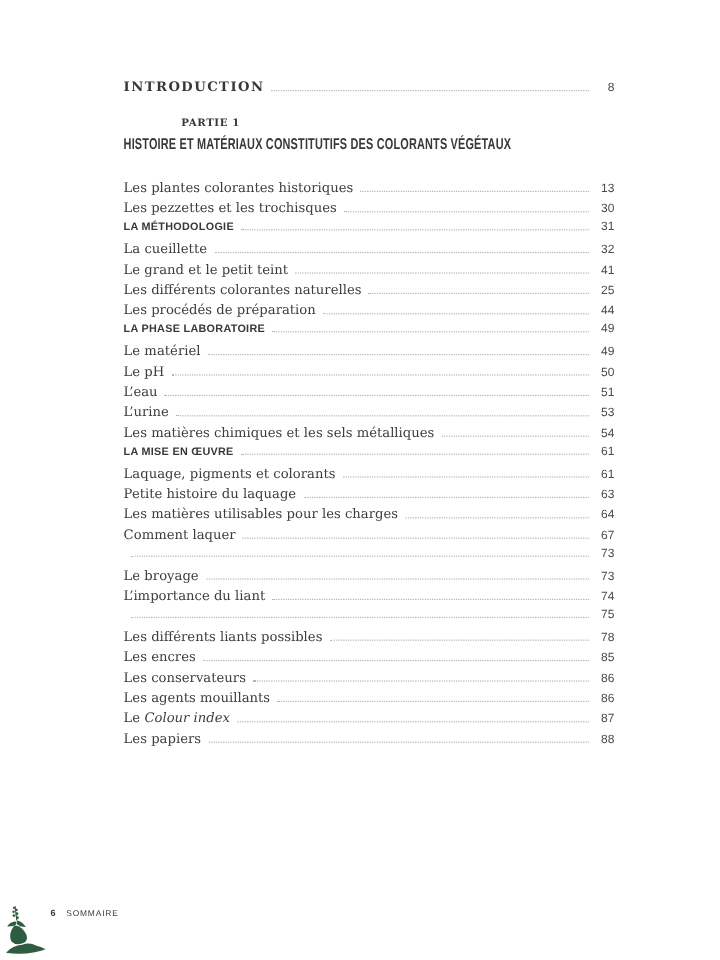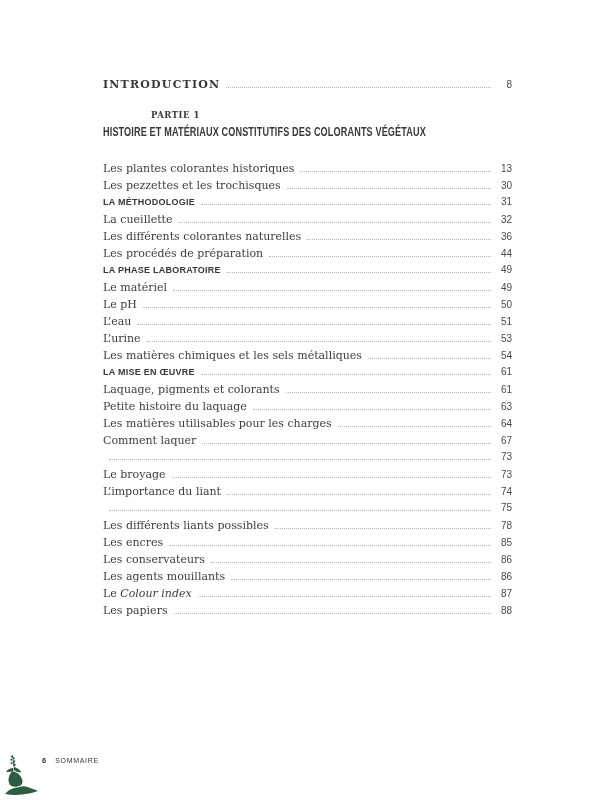--- a/index.html
+++ b/index.html
@@ -7,21 +7,21 @@
   .page {
     position:relative;
     width:600px; height:800px;
     background:var(--background,#ffffff);
     overflow:hidden;
     font-family:"DejaVu Serif", serif;
     color:var(--text,#3d3d3d);
   }
   .content {
     position:absolute;
-    left:103px; top:78px;
+    left:103px; top:66px;
     width:409px;
   }
   .row {
     display:flex;
     align-items:baseline;
     height:17px;
   }
   .intro-row { height:16px; }
   .intro-label {
     font-family:"DejaVu Serif", serif;
@@ -139,23 +139,28 @@
           <span class="lbl section">LA MÉTHODOLOGIE</span>
           <span class="leader"></span>
           <span class="pg">31</span>
         </div>
         <div class="row">
           <span class="lbl entry">La cueillette</span>
           <span class="leader"></span>
           <span class="pg">32</span>
         </div>
         <div class="row">
+          <span class="lbl entry">Le grand et le petit teint</span>
+          <span class="leader"></span>
+          <span class="pg">41</span>
+        </div>
+        <div class="row">
           <span class="lbl entry">Les différents colorantes naturelles</span>
           <span class="leader"></span>
-          <span class="pg">36</span>
+          <span class="pg">25</span>
         </div>
         <div class="row">
           <span class="lbl entry">Les procédés de préparation</span>
           <span class="leader"></span>
           <span class="pg">44</span>
         </div>
         <div class="row">
           <span class="lbl section">LA PHASE LABORATOIRE</span>
           <span class="leader"></span>
           <span class="pg">49</span>

